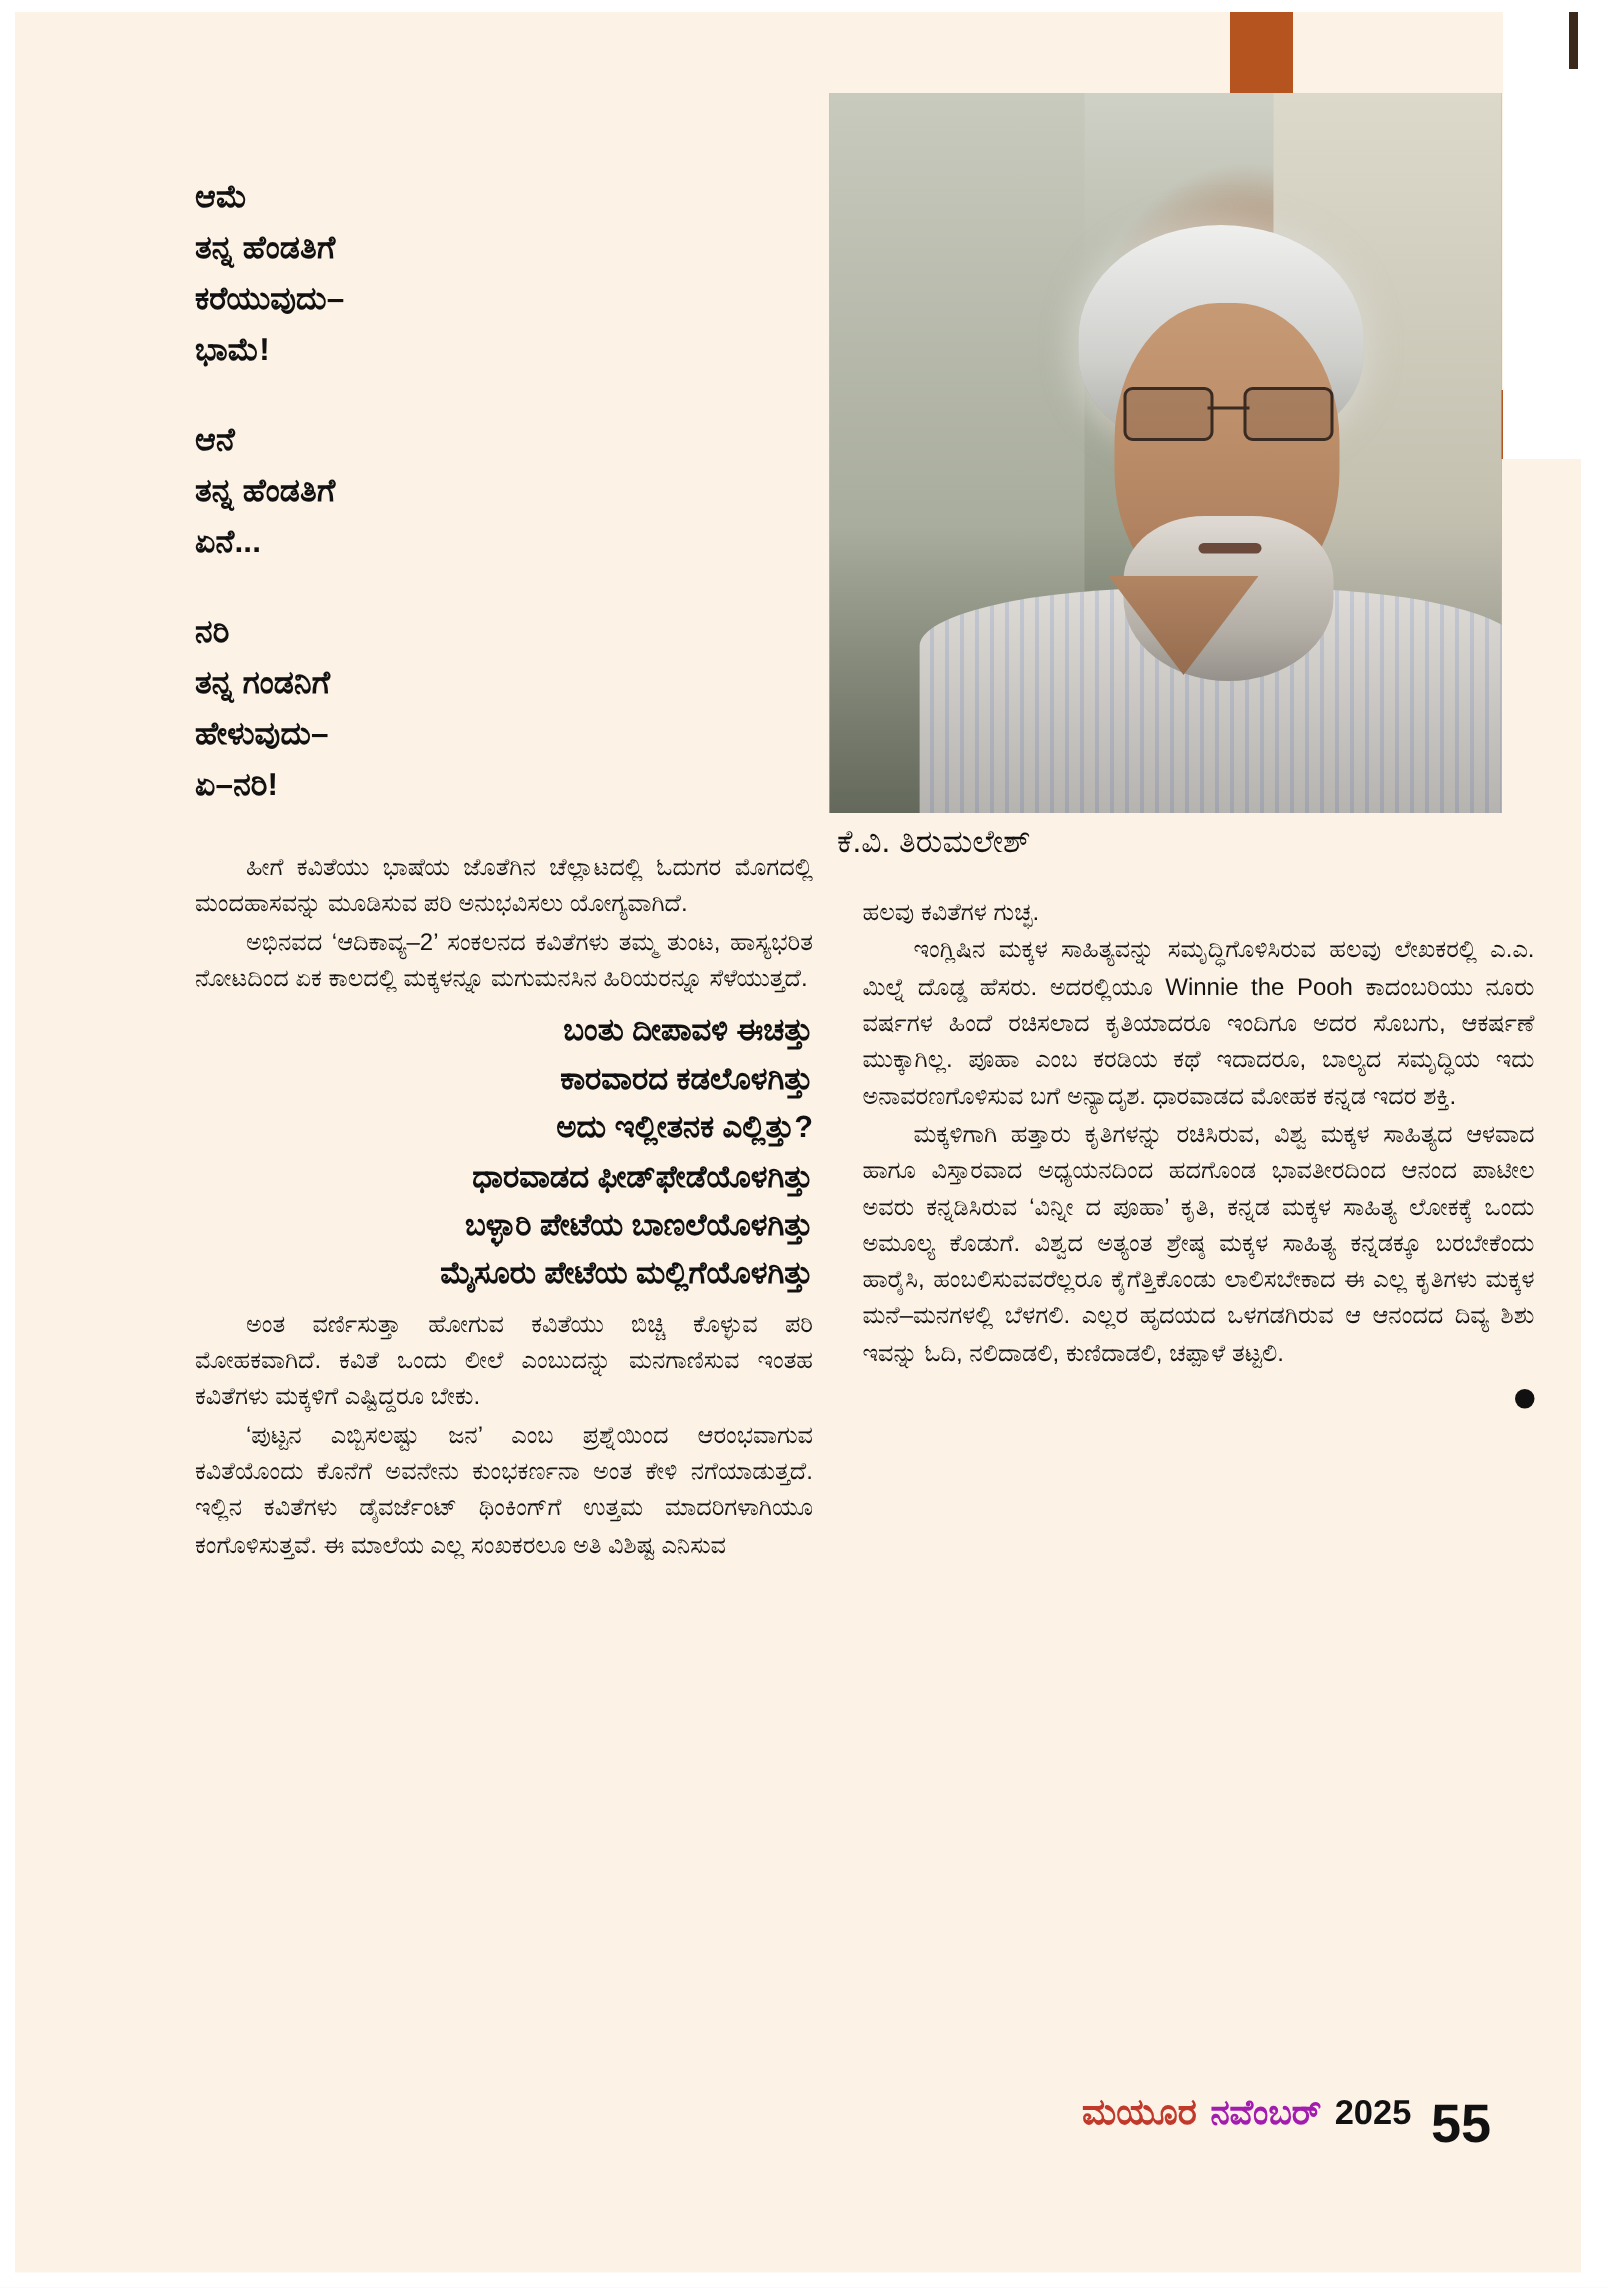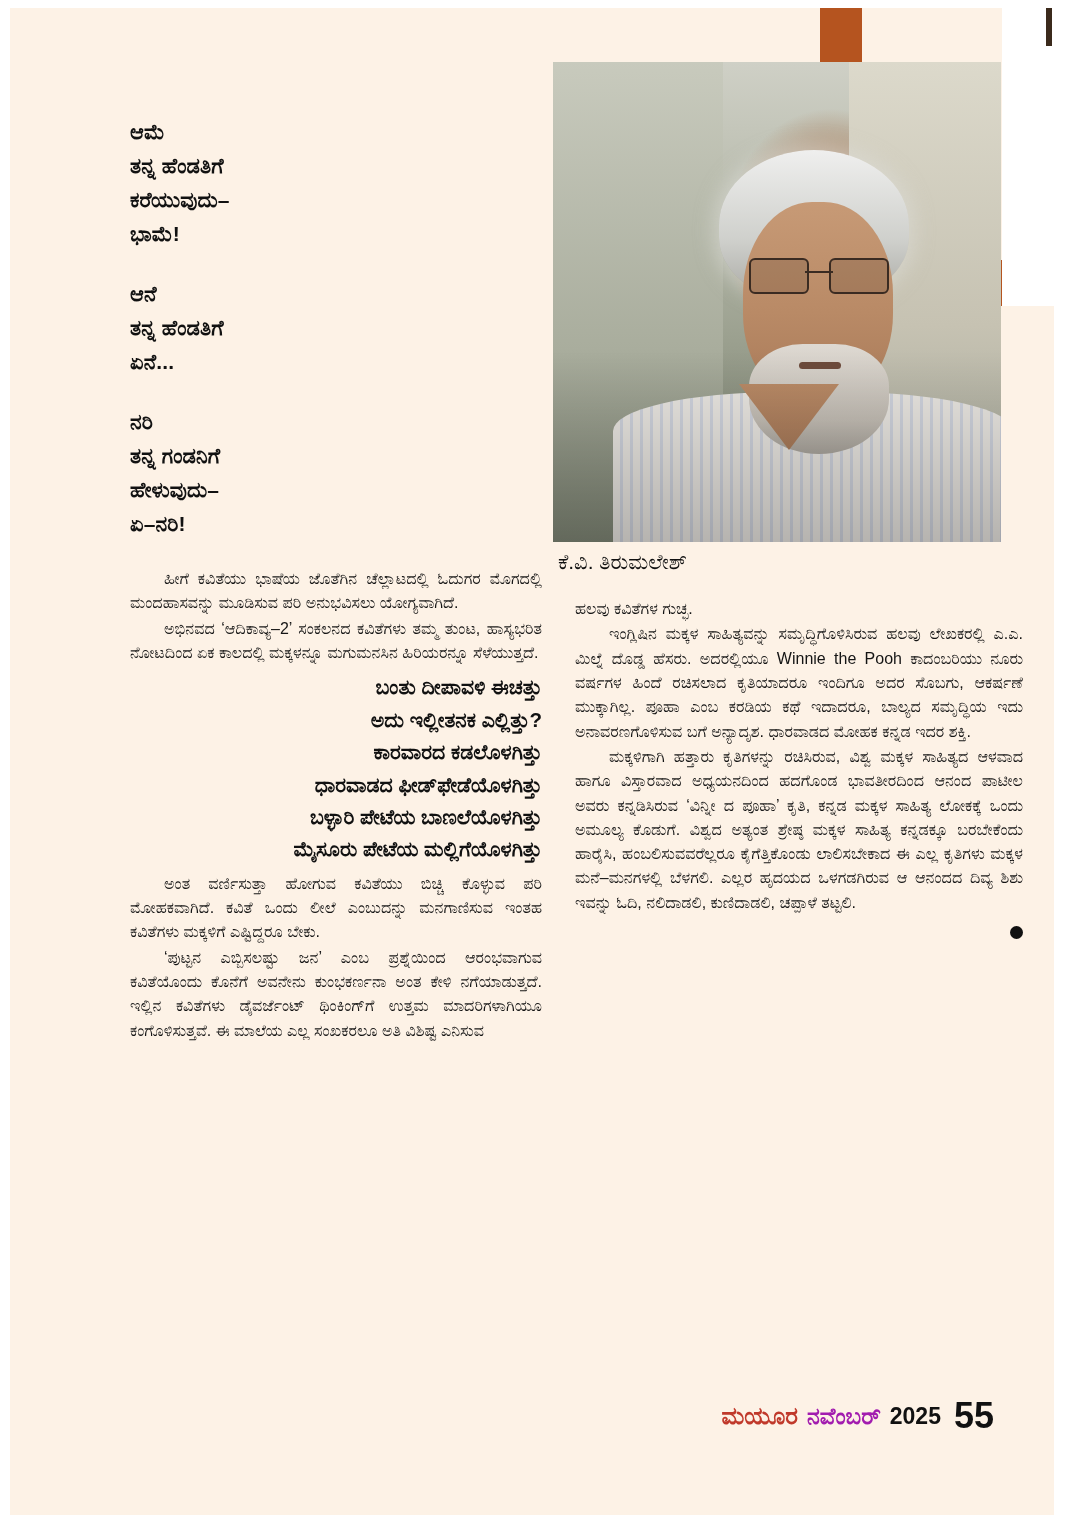--- a/index.html
+++ b/index.html
@@ -215,21 +215,21 @@
     float: right;
     margin-top: 10px;
   }
 
   
   .footer {
     position: absolute;
     right: 78px;
     bottom: 88px;
     display: flex;
-    align-items: center;
+    align-items: flex-start;
     gap: 9px;
   }
   .footer-logo {
     font-size: 24px;
     font-weight: 700;
     color: #c0392b;
     font-family: "Liberation Sans", sans-serif;
   }
   .footer-month {
     font-size: 23px;
@@ -306,22 +306,22 @@
       </div>
     </div>
 
     <div class="body-text">
       <p>ಹೀಗೆ ಕವಿತೆಯು ಭಾಷೆಯ ಜೊತೆಗಿನ ಚೆಲ್ಲಾಟದಲ್ಲಿ ಓದುಗರ ಮೊಗದಲ್ಲಿ ಮಂದಹಾಸವನ್ನು ಮೂಡಿಸುವ ಪರಿ ಅನುಭವಿಸಲು ಯೋಗ್ಯವಾಗಿದೆ.</p>
       <p>ಅಭಿನವದ ‘ಆದಿಕಾವ್ಯ–2’ ಸಂಕಲನದ ಕವಿತೆಗಳು ತಮ್ಮ ತುಂಟ, ಹಾಸ್ಯಭರಿತ ನೋಟದಿಂದ ಏಕ ಕಾಲದಲ್ಲಿ ಮಕ್ಕಳನ್ನೂ ಮಗುಮನಸಿನ ಹಿರಿಯರನ್ನೂ ಸೆಳೆಯುತ್ತದೆ.</p>
     </div>
 
     <div class="verse-block">
       <div>ಬಂತು ದೀಪಾವಳಿ ಈಚತ್ತು</div>
+      <div>ಕಾರವಾರದ ಕಡಲೊಳಗಿತ್ತು</div>
       <div>ಅದು ಇಲ್ಲೀತನಕ ಎಲ್ಲಿತ್ತು?</div>
-      <div>ಕಾರವಾರದ ಕಡಲೊಳಗಿತ್ತು</div>
       <div>ಧಾರವಾಡದ ಫೀಡ್‌ಫೇಡೆಯೊಳಗಿತ್ತು</div>
       <div>ಬಳ್ಳಾರಿ ಪೇಟೆಯ ಬಾಣಲೆಯೊಳಗಿತ್ತು</div>
       <div>ಮೈಸೂರು ಪೇಟೆಯ ಮಲ್ಲಿಗೆಯೊಳಗಿತ್ತು</div>
     </div>
 
     <div class="body-text">
       <p>ಅಂತ ವರ್ಣಿಸುತ್ತಾ ಹೋಗುವ ಕವಿತೆಯು ಬಿಚ್ಚಿ ಕೊಳ್ಳುವ ಪರಿ ಮೋಹಕವಾಗಿದೆ. ಕವಿತೆ ಒಂದು ಲೀಲೆ ಎಂಬುದನ್ನು ಮನಗಾಣಿಸುವ ಇಂತಹ ಕವಿತೆಗಳು ಮಕ್ಕಳಿಗೆ ಎಷ್ಟಿದ್ದರೂ ಬೇಕು.</p>
       <p>‘ಪುಟ್ಟನ ಎಬ್ಬಿಸಲಷ್ಟು ಜನ’ ಎಂಬ ಪ್ರಶ್ನೆಯಿಂದ ಆರಂಭವಾಗುವ ಕವಿತೆಯೊಂದು ಕೊನೆಗೆ ಅವನೇನು ಕುಂಭಕರ್ಣನಾ ಅಂತ ಕೇಳಿ ನಗೆಯಾಡುತ್ತದೆ. ಇಲ್ಲಿನ ಕವಿತೆಗಳು ಡೈವರ್ಜೆಂಟ್ ಥಿಂಕಿಂಗ್‌ಗೆ ಉತ್ತಮ ಮಾದರಿಗಳಾಗಿಯೂ ಕಂಗೊಳಿಸುತ್ತವೆ. ಈ ಮಾಲೆಯ ಎಲ್ಲ ಸಂಖಕರಲೂ ಅತಿ ವಿಶಿಷ್ಟ ಎನಿಸುವ</p>
     </div>
   </div>

